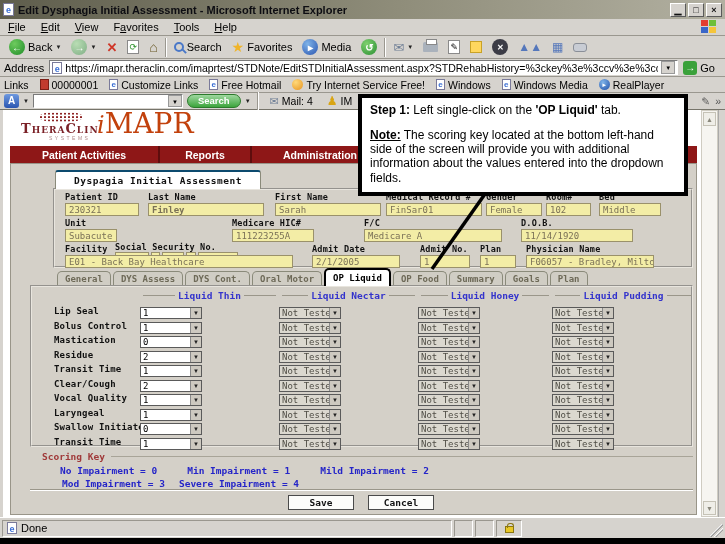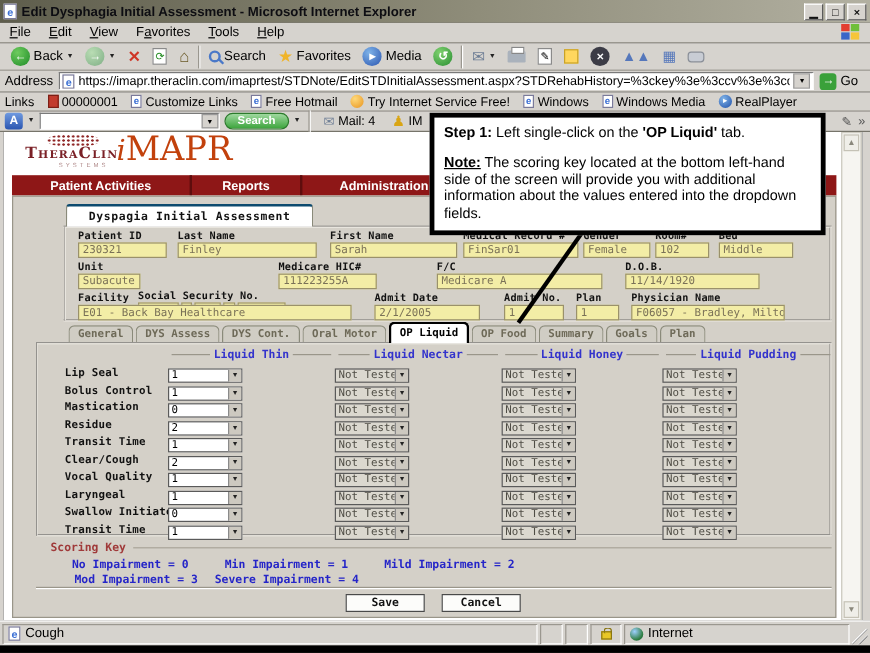--- a/index.html
+++ b/index.html
@@ -365,21 +365,21 @@
         <div class="navitem">Patient Activities</div>
         <div class="navitem">Reports</div>
         <div class="navitem">Administration</div>
         <div class="navitem">Messages</div>
       </div>
 
     <div class="panel">
       <div class="page-tab">Dyspagia Initial Assessment</div>
       <div class="patient-box">
           <div class="pfield" style="left: 10px; top: 2px;"><div class="flabel">Patient ID</div><div class="finput" style="width: 74px;">230321</div></div>
-          <div class="pfield" style="left: 93px; top: 2px;"><div class="flabel">Last Name</div><div class="finput" style="width: 116px;">Finley</div></div>
+          <div class="pfield" style="left: 93px; top: 2px;"><div class="flabel">Last Name</div><div class="finput" style="width: 116px; font-weight: bold;">Finley</div></div>
           <div class="pfield" style="left: 220px; top: 2px;"><div class="flabel">First Name</div><div class="finput" style="width: 106px;">Sarah</div></div>
           <div class="pfield" style="left: 331px; top: 2px;"><div class="flabel">Medical Record #</div><div class="finput" style="width: 96px;">FinSar01</div></div>
           <div class="pfield" style="left: 431px; top: 2px;"><div class="flabel">Gender</div><div class="finput" style="width: 56px;">Female</div></div>
           <div class="pfield" style="left: 491px; top: 2px;"><div class="flabel">Room#</div><div class="finput" style="width: 45px;">102</div></div>
           <div class="pfield" style="left: 544px; top: 2px;"><div class="flabel">Bed</div><div class="finput" style="width: 62px;">Middle</div></div>
           <div class="pfield" style="left: 10px; top: 28px;"><div class="flabel">Unit</div><div class="finput" style="width: 52px;">Subacute</div></div>
           <div class="pfield" style="left: 60px; top: 28px; margin-top: 24px;">
             <div class="flabel">Social Security No.</div>
             <div class="ssn-group">
               <span class="finput" style="width: 34px;">111</span>
@@ -652,27 +652,23 @@
 
   <div class="callout">
     <p><span class="bold">Step 1:</span><span> Left single-click on the </span><span class="bold">'OP Liquid'</span><span> tab.</span></p>
     <div class="gap"></div>
     <p><span class="note-label">Note:</span><span> The scoring key located at the bottom left-hand side of the screen will provide you with additional information about the values entered into the dropdown fields.</span></p>
   </div>
 
   <div class="statusbar">
     <span class="pane pane-done">
       <span class="iepage" style="width:10px;height:12px;"></span>
-      <span>Cough</span>
+      <span>Done</span>
     </span>
     <span class="pane pane-sm"></span>
     <span class="pane pane-sm"></span>
     <span class="pane pane-lock">
         <span class="padlock"></span>
       </span>
-    <span class="pane pane-zone">
-      <span class="globe"></span>
-      <span>Internet</span>
-    </span>
     <span class="grip"></span>
   </div>
   <div class="blackstrip"></div>
 </div>
 
 </body></html>

